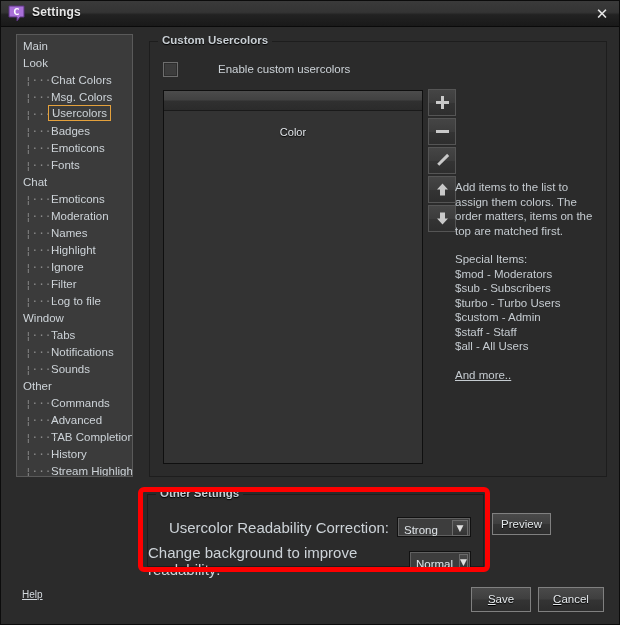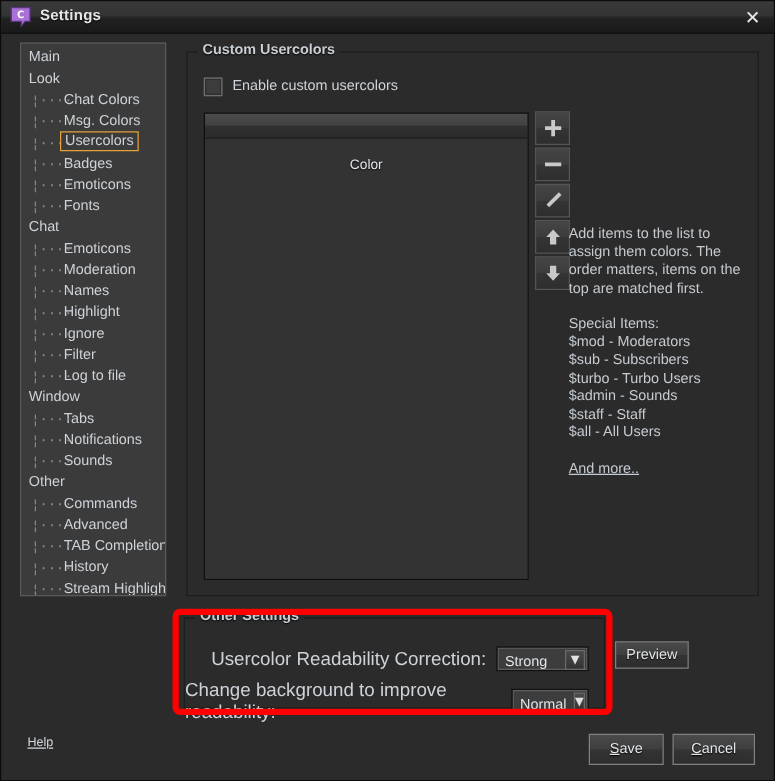--- a/index.html
+++ b/index.html
@@ -122,20 +122,21 @@
   #panel-other      { left: 146px; top: 493px; width: 337px; height: 73px; }
 
   
   #chk-row {
     position: absolute;
     left: 13px; top: 18px;
     height: 18px;
     display: flex;
     align-items: center;
     cursor: pointer;
+    gap: 32px;
   }
   .checkbox {
     width: 15px; height: 15px;
     background: #3c3c3c;
     border: 1px solid #6e6e6e;
     box-shadow: inset 0 0 0 1px #2e2e2e;
     box-sizing: border-box;
   }
   #chk-label {
     margin-left: 8px;
@@ -401,21 +402,21 @@
         <div class="line">Add items to the list to</div>
         <div class="line">assign them colors. The</div>
         <div class="line">order matters, items on the</div>
         <div class="line">top are matched first.</div>
       </div>
       <div>
         <div class="line">Special Items:</div>
         <div class="line">$mod - Moderators</div>
         <div class="line">$sub - Subscribers</div>
         <div class="line">$turbo - Turbo Users</div>
-        <div class="line">$admin - Sounds</div>
+        <div class="line">$custom - Admin</div>
         <div class="line">$staff - Staff</div>
         <div class="line">$all - All Users</div>
       </div>
       <span id="and-more">And more..</span>
     </div>
   </div>
 
   <div class="groupbox" id="panel-other">
     <div class="gb-title">Other Settings</div>
 

